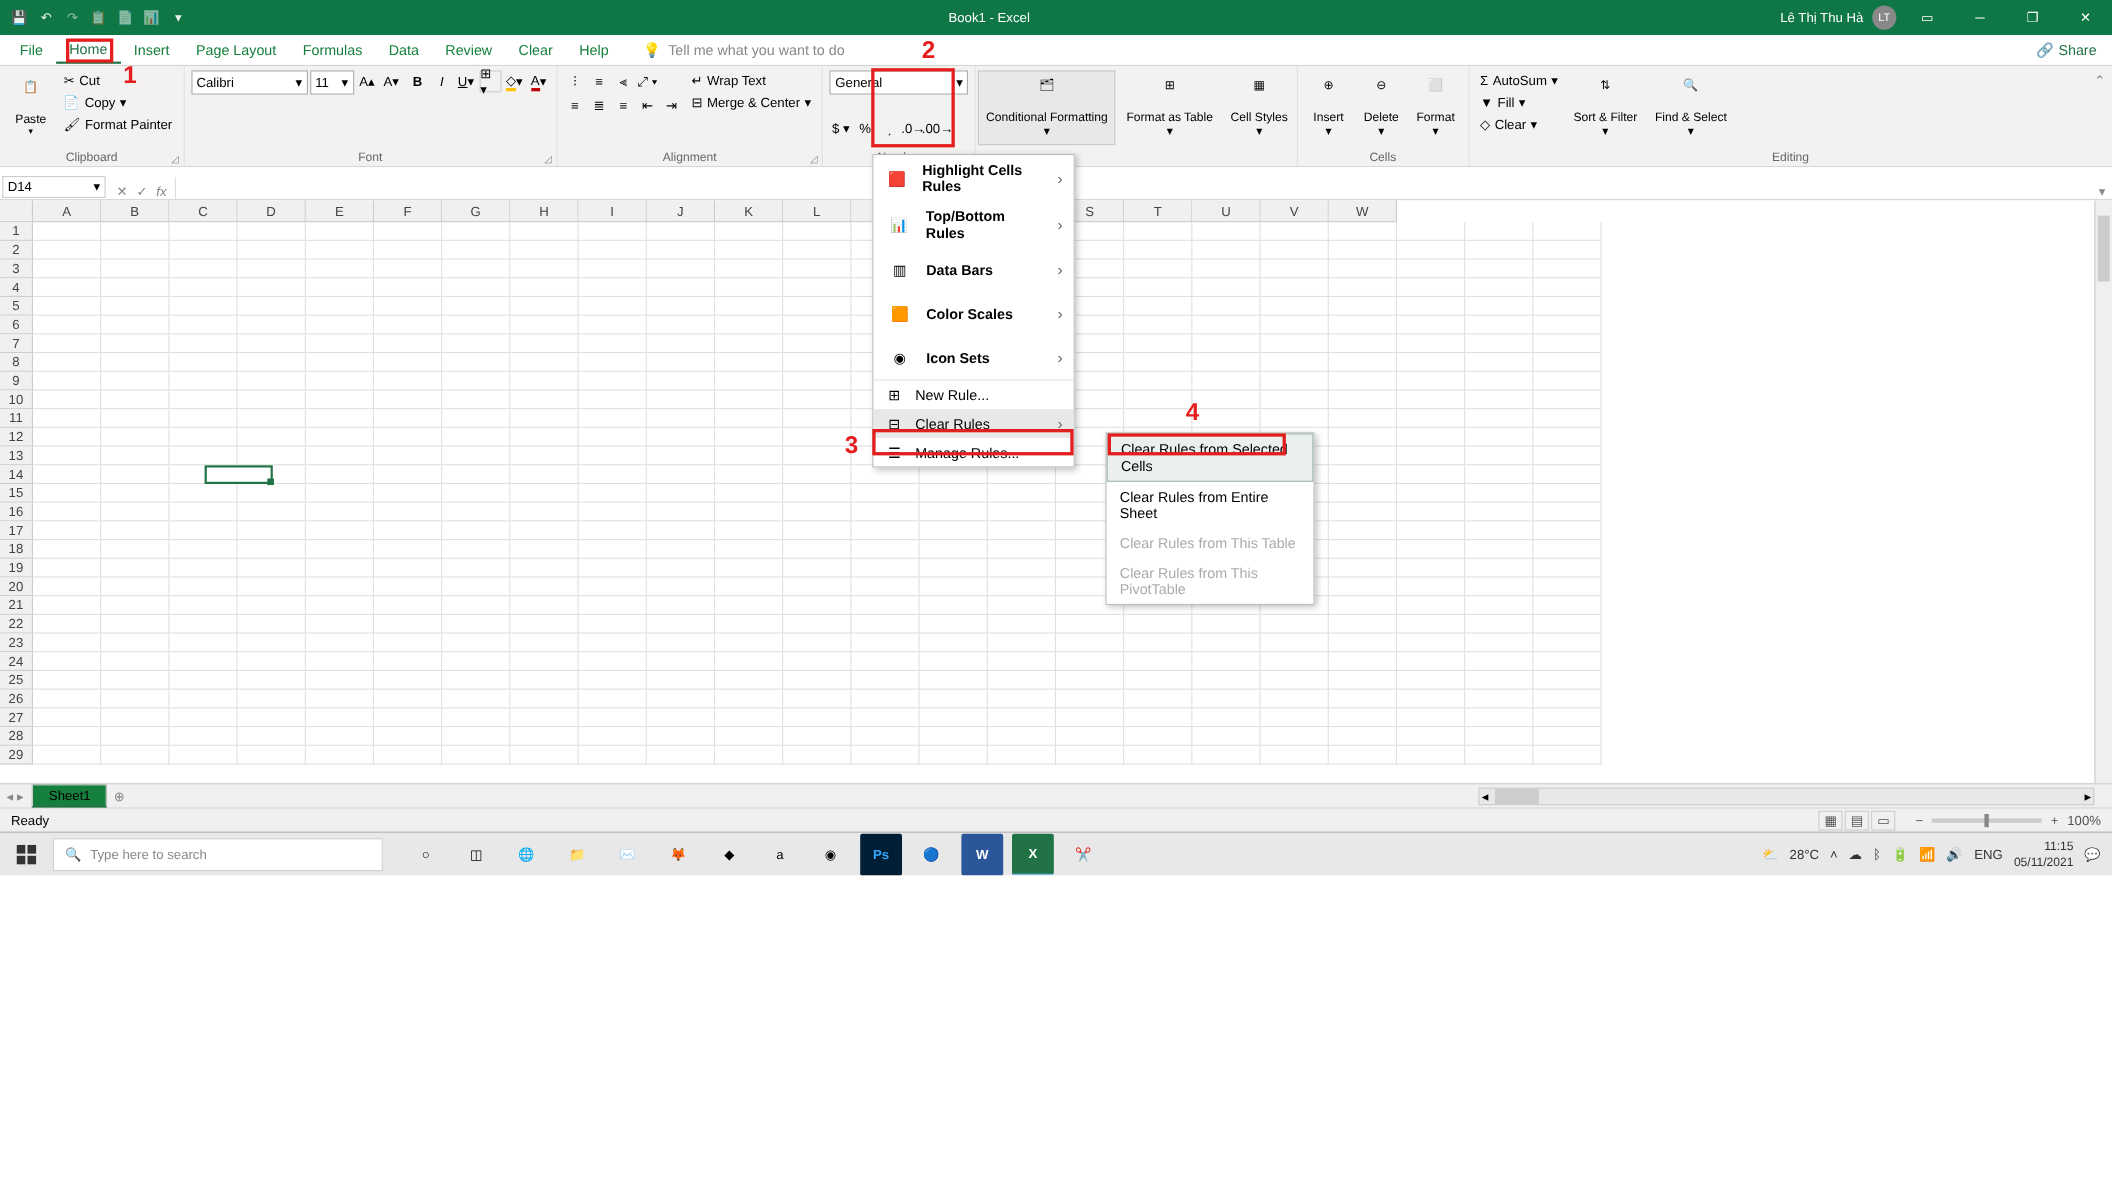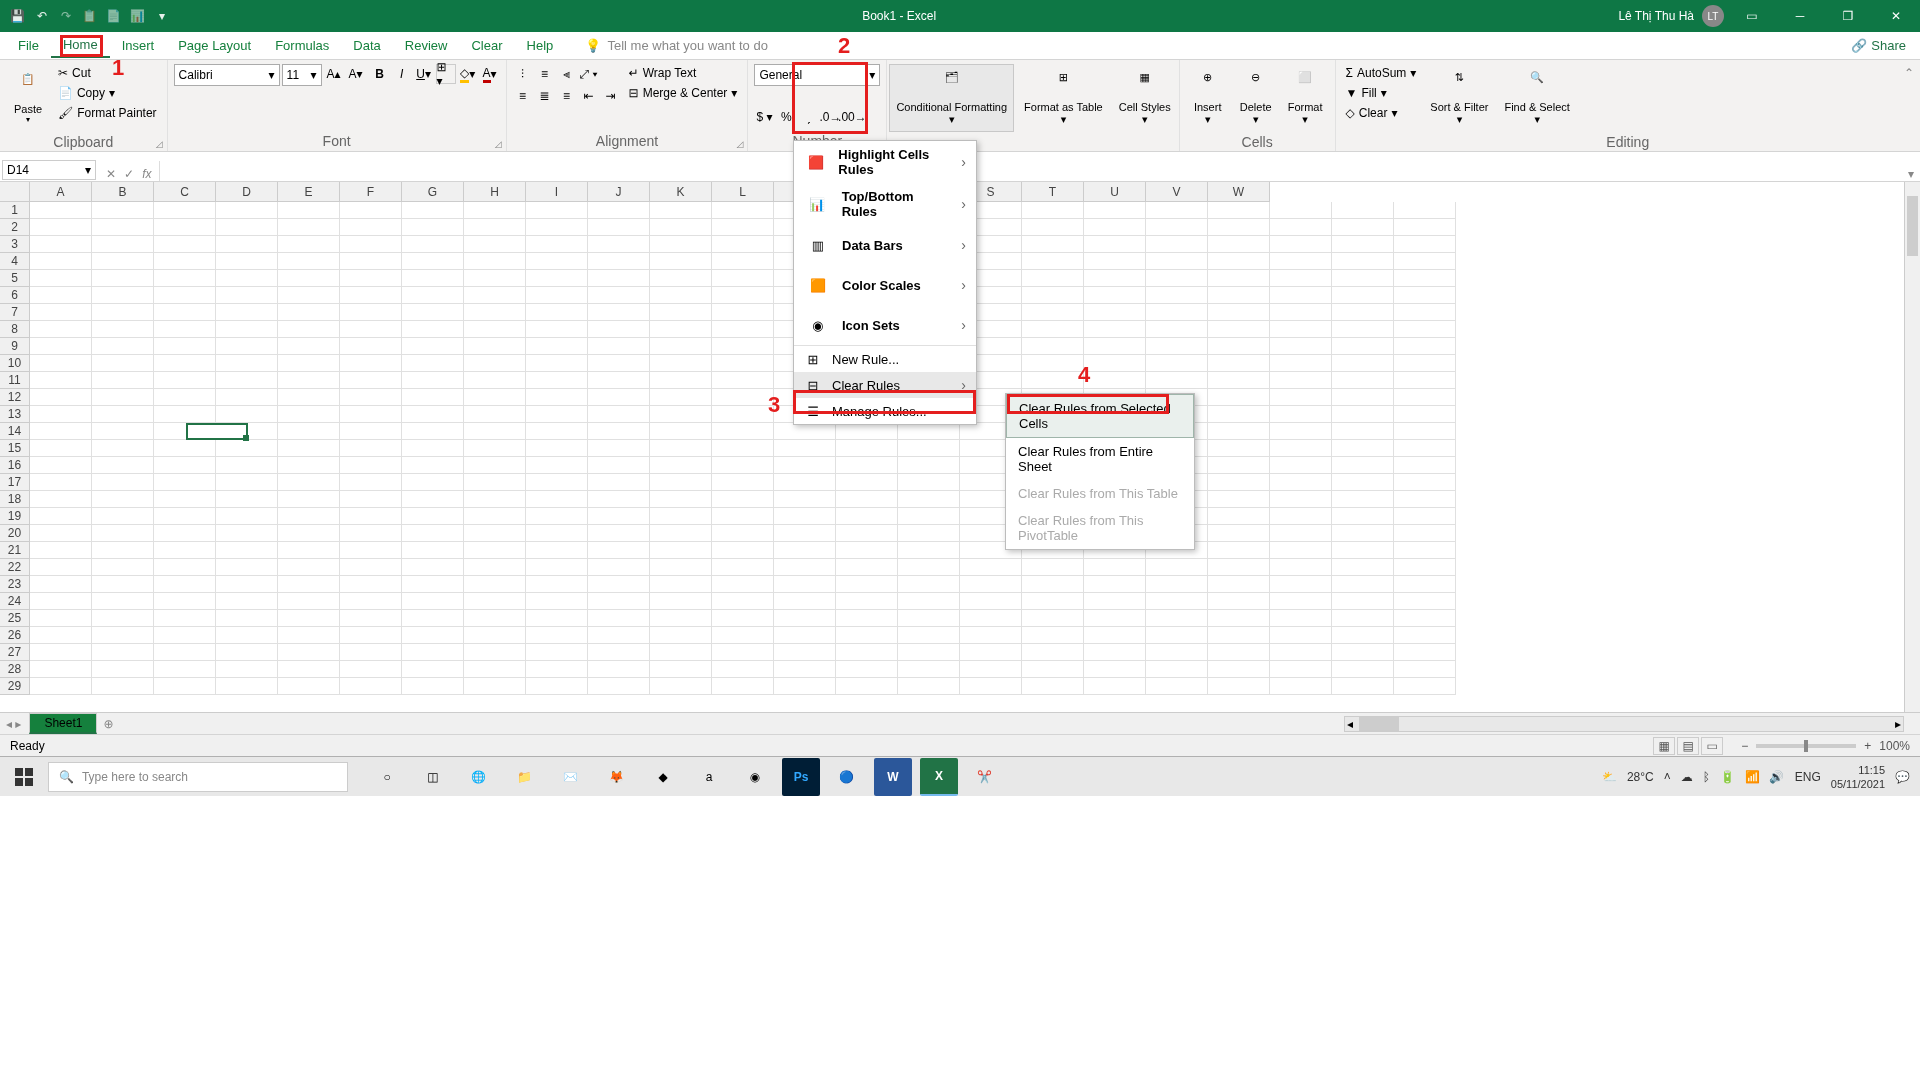--- a/index.html
+++ b/index.html
@@ -18,21 +18,21 @@
 .ribbon-tabs { height: 28px; background: #fff; display: flex; align-items: center; border-bottom: 1px solid #d4d4d4; padding: 0 6px; }
 .ribbon-tab { padding: 4px 12px; cursor: pointer; font-size: 13px; color: #15803d; }
 .ribbon-tab.active { color: #217346; border-bottom: 2px solid #217346; }
 .tellme { display: flex; align-items: center; gap: 6px; margin-left: 20px; color: #888; font-size: 13px; }
 .share-btn { margin-left: auto; color: #217346; font-size: 13px; padding: 4px 8px; }
 
 
 .ribbon { height: 92px; background: #f3f2f1; display: flex; border-bottom: 1px solid #d4d4d4; }
 .ribbon-group { border-right: 1px solid #e1e1e1; padding: 4px 6px 0 6px; display: flex; flex-direction: column; position: relative; }
 .ribbon-group-content { flex: 1; display: flex; gap: 4px; align-items: flex-start; }
-.ribbon-group-label { text-align: center; font-size: 14px; color: #666; padding: 2px 0; }
+.ribbon-group-label { text-align: center; font-size: 11px; color: #666; padding: 2px 0; }
 .dlg-launcher { position: absolute; bottom: 2px; right: 4px; font-size: 9px; color: #888; }
 .big-btn { display: flex; flex-direction: column; align-items: center; justify-content: center; padding: 4px 6px; min-width: 44px; height: 68px; font-size: 11px; text-align: center; }
 .big-btn .icon-large { width: 28px; height: 28px; margin-bottom: 2px; }
 .small-row { display: flex; flex-direction: column; gap: 2px; }
 .small-item { display: flex; align-items: center; gap: 4px; font-size: 12px; padding: 2px 4px; }
 .combo { border: 1px solid #ababab; background: #fff; height: 22px; padding: 2px 4px; display: flex; align-items: center; justify-content: space-between; font-size: 12px; }
 .mini-btn { width: 20px; height: 20px; display: flex; align-items: center; justify-content: center; border: 1px solid transparent; }
 .mini-btn.bordered { border: 1px solid #ccc; }
 
 

